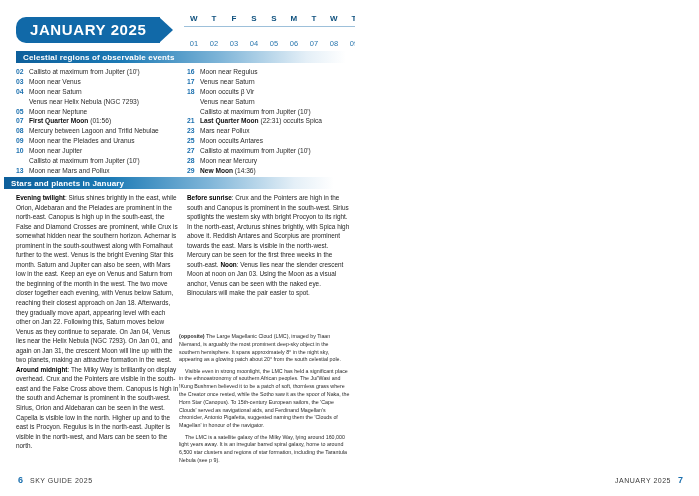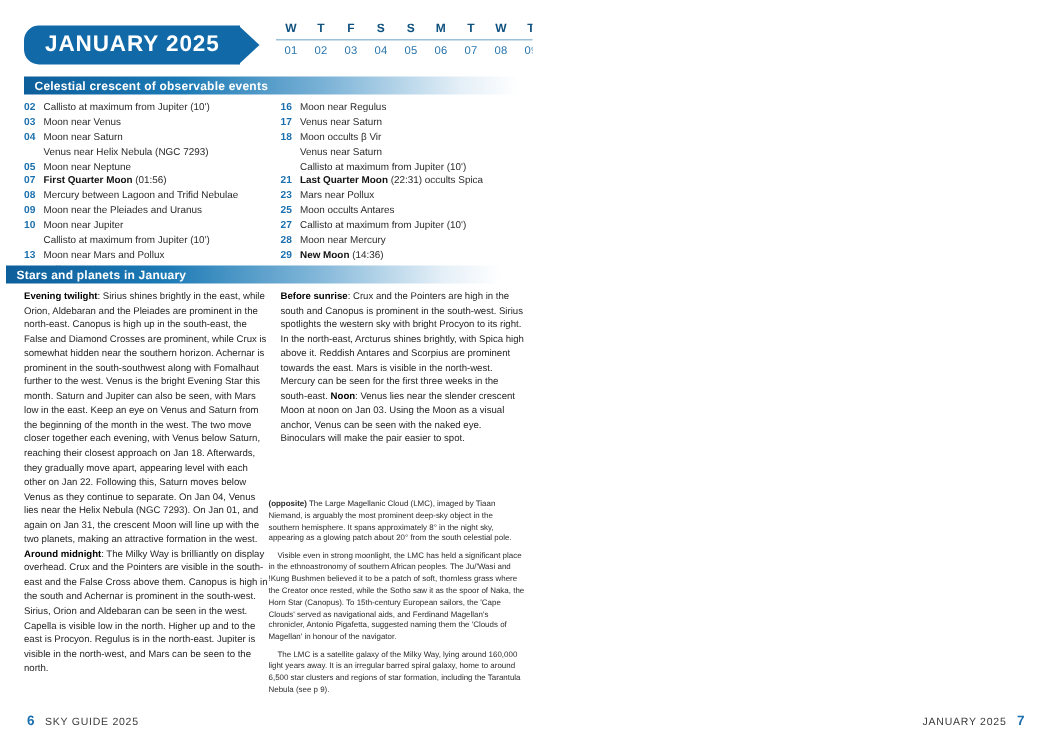--- a/index.html
+++ b/index.html
@@ -69,21 +69,21 @@
   }
   .cal-dow {
     font-weight: bold;
     font-size: 8px;
     color: #10527f;
     padding-bottom: 3px;
     letter-spacing: .2px;
   }
   .cal-rule {
     border-top: 1px solid #9dc0da;
-    padding-top: 2px;
+    padding-top: 12px;
   }
   .cal-num {
     font-size: 7.5px;
     color: #2a76ad;
     letter-spacing: .1px;
   }
 
   
   .sec-bar {
     position: absolute;
@@ -204,21 +204,21 @@
           <div class="cal-dow">F</div>
           <div class="cal-num cal-rule">10</div>
         </div>
         <div class="cal-cell">
           <div class="cal-dow">S</div>
           <div class="cal-num cal-rule">11</div>
         </div>
       </div>
 
     <div class="sec-bar" id="sec-almanac">
-      <span>Celestial crescent of observable events</span>
+      <span>Celestial regions of observable events</span>
     </div>
 
     <div class="almanac">
       <div class="almanac-col" id="alm-col1">
           <div class="alm-row">
             <div class="alm-day">02</div>
             <div class="alm-txt">Callisto at maximum from Jupiter (10')</div>
           </div>
           <div class="alm-row">
             <div class="alm-day">03</div>

